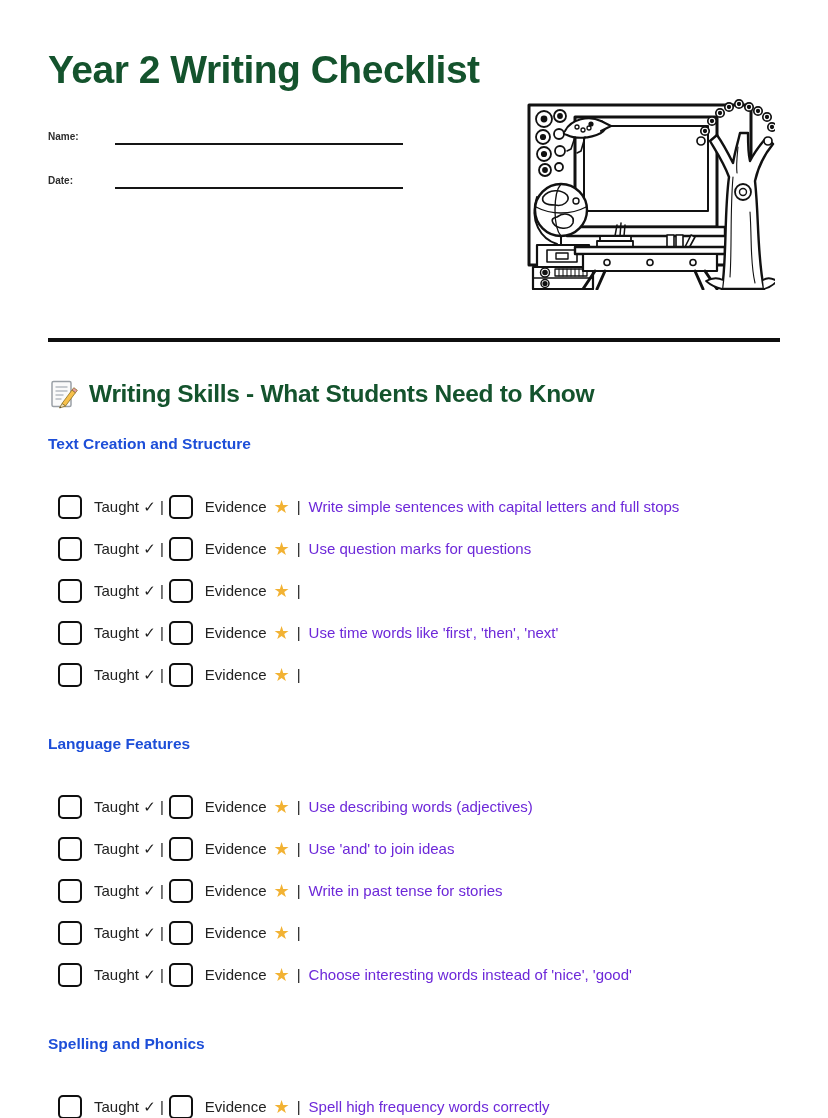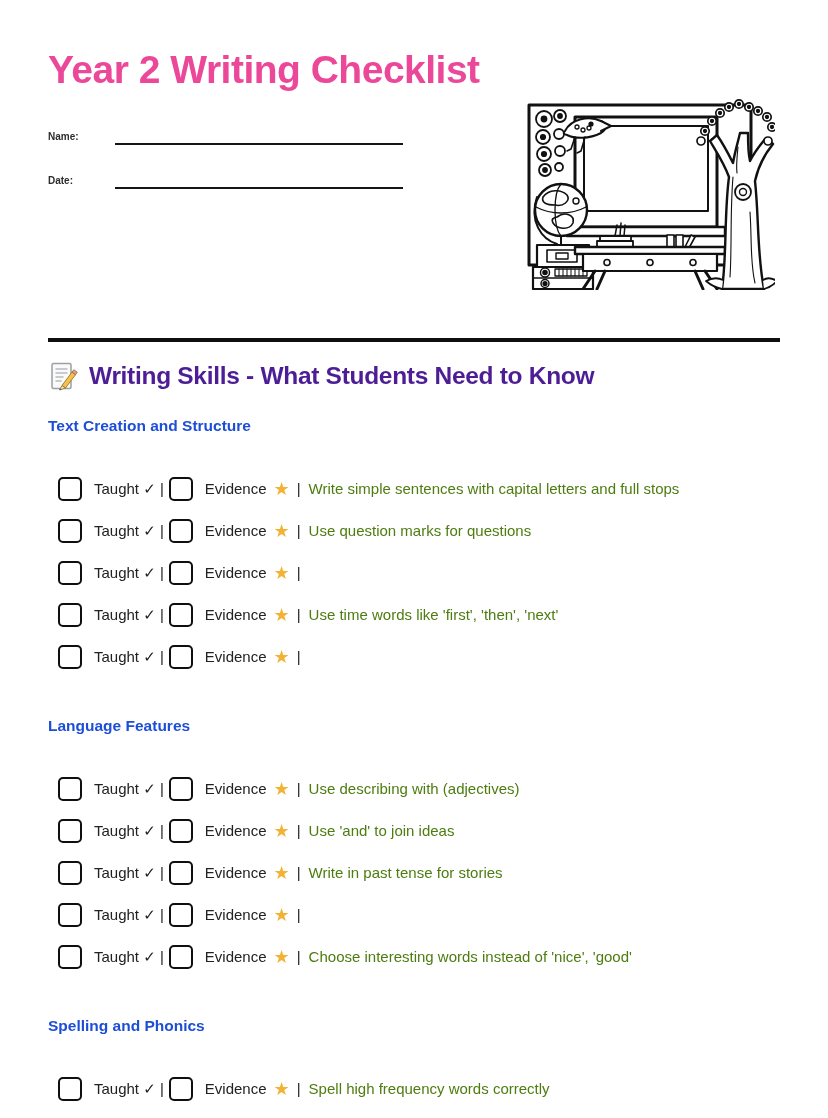--- a/index.html
+++ b/index.html
@@ -12,43 +12,43 @@
     background:#ffffff;
     font-family:"Liberation Sans",sans-serif;
     color:#222;
   }
   .title{
     margin:0 0 26px 0;
     font-size:39px;
     line-height:1.15;
     font-weight:700;
     letter-spacing:-0.5px;
-    color:#ec4899;
+    color:#14532d;
   }
   .field-row{display:flex;align-items:flex-end;height:26px;margin-bottom:18px;}
   .field-label{font-weight:700;font-size:10px;color:#2d2d2d;width:67px;padding-bottom:3px;}
   .field-line{
     width:288px;height:22px;
     border-bottom:2px solid #151515;
     font-size:14px;
   }
   .illustration{
     position:absolute;left:517px;top:97px;
     width:258px;height:193px;
   }
   .divider{
     border:none;height:0;
     border-top:4px solid #0f0f0f;
     margin:149px 0 0 0;
   }
   .section-heading{
     display:flex;align-items:center;gap:11px;
-    margin:19px 0 0 0;
+    margin:37px 0 0 0;
     font-size:24.5px;font-weight:700;
-    color:#4c1d95;letter-spacing:-0.3px;
+    color:#14532d;letter-spacing:-0.3px;
   }
   .memo-icon{flex:none;width:30px;height:30px;}
   .sub{
     margin:48px 0 0 0;
     font-size:15.5px;font-weight:700;color:#1d4ed8;
   }
   .sub.first{margin-top:26px;}
   .list{margin-top:42px;}
   .row{
     display:flex;align-items:center;
@@ -61,21 +61,21 @@
   }
   .cb-taught{margin-right:12px;}
   .taught-lbl{margin-right:5px;}
   .cb-evidence{margin-right:12px;}
   .star{
     font-family:"DejaVu Sans",sans-serif;
     color:#F2B233;font-size:18px;line-height:1;
     margin:0 7px;
   }
   .sep{margin-right:8px;}
-  .skill{color:#4d7c0f;}
+  .skill{color:#6d28d9;}
 </style>
 </head>
 <body>
 
 <div class="page">
 
   <h1 class="title">Year 2 Writing Checklist</h1>
 
   <div class="field-row">
     <span class="field-label">Name:</span>
@@ -252,21 +252,21 @@
 
   <h3 class="sub">Language Features</h3>
   <div class="list">
     <div class="row">
       <span class="cb cb-taught"></span>
       <span class="taught-lbl">Taught ✓ |</span>
       <span class="cb cb-evidence"></span>
       <span>Evidence</span>
       <span class="star">★</span>
       <span class="sep">|</span>
-      <span class="skill">Use describing with (adjectives)</span>
+      <span class="skill">Use describing words (adjectives)</span>
     </div>
     <div class="row">
       <span class="cb cb-taught"></span>
       <span class="taught-lbl">Taught ✓ |</span>
       <span class="cb cb-evidence"></span>
       <span>Evidence</span>
       <span class="star">★</span>
       <span class="sep">|</span>
       <span class="skill">Use 'and' to join ideas</span>
     </div>

